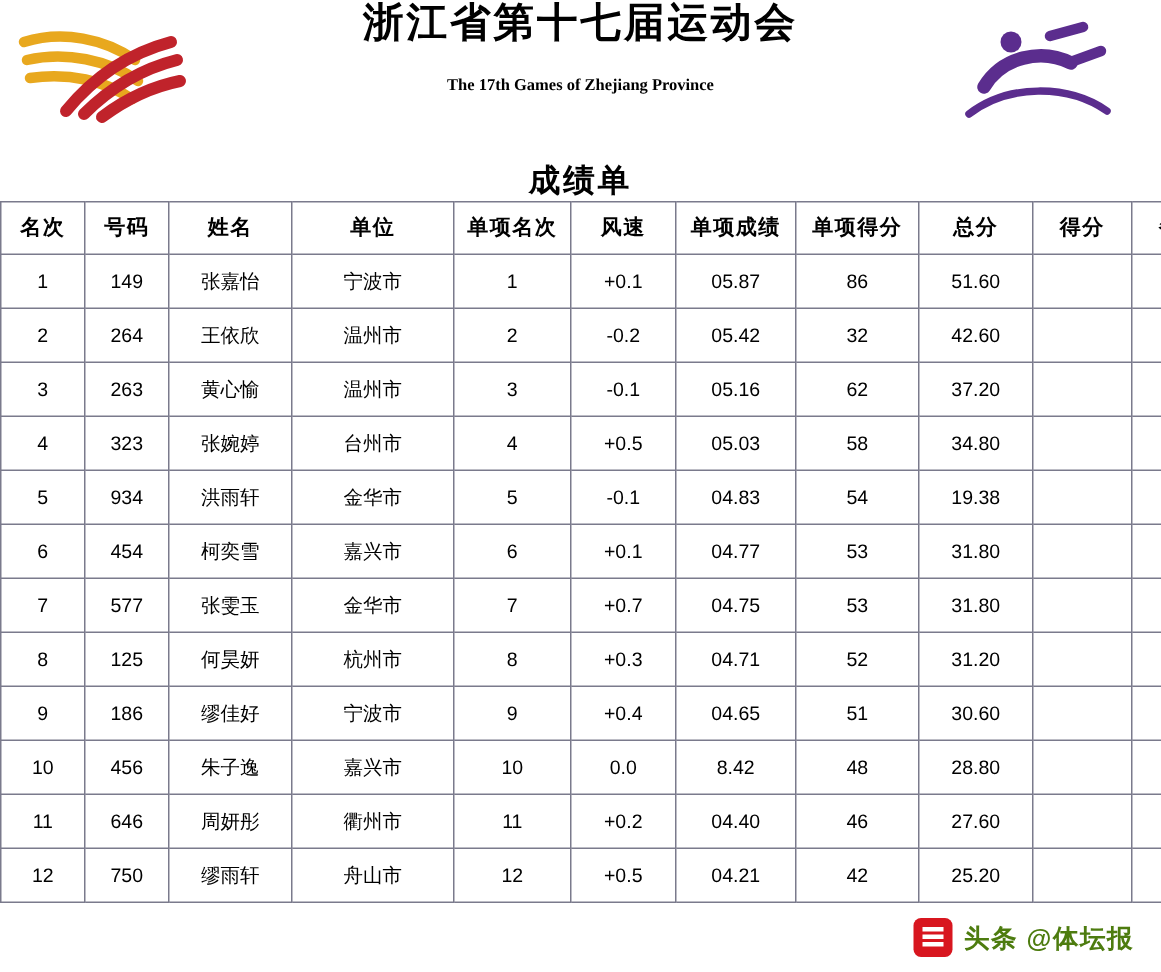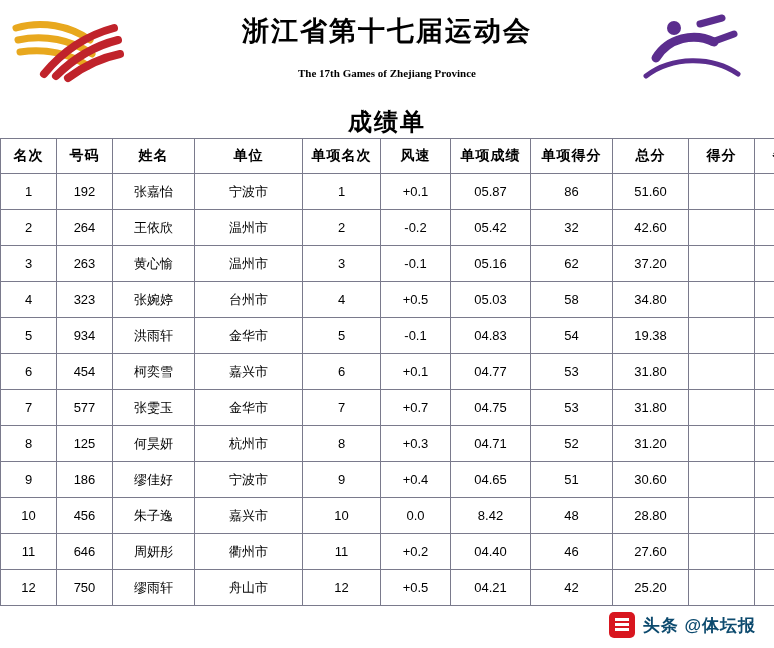--- a/index.html
+++ b/index.html
@@ -36,41 +36,40 @@
   }
   .logo-right {
     position: absolute;
     right: 26px;
     top: 12px;
     width: 110px;
     height: 74px;
   }
   .title-block {
     text-align: center;
-    padding-top: 16px;
   }
   .main-title {
     font-family: "Liberation Serif", serif;
     font-weight: bold;
     font-size: 27px;
     letter-spacing: 2px;
     line-height: 1.15;
   }
   .sub-title {
     font-family: "Liberation Serif", serif;
     font-weight: bold;
     font-size: 11px;
     margin-top: 20px;
     letter-spacing: 0px;
   }
   .doc-type {
     text-align: center;
     font-family: Liberation Mono, monospace;
     font-weight: bold;
-    font-size: 24px;
+    font-size: 21px;
     letter-spacing: 2px;
     margin-top: 10px;
   }
 
   
   .meta {
     position: relative;
     margin: 14px 18px 6px 18px;
     height: 44px;
     font-size: 13px;
@@ -158,21 +157,21 @@
     content: "";
     position: absolute;
     left: 6px; top: 6px;
     width: 14px; height: 3px;
     background: #fff;
     box-shadow: 0 5px 0 #fff, 0 10px 0 #fff;
   }
   .brand-text {
     font-size: 17px;
     font-weight: bold;
-    color: #0c4a6e;
+    color: #4d7c0f;
     letter-spacing: 1px;
   }
 </style>
 </head>
 <body>
 
 <div class="page">
 
   <div class="header">
 
@@ -231,21 +230,21 @@
         <th>单项成绩</th>
         <th>单项得分</th>
         <th>总分</th>
         <th>得分</th>
         <th>备注</th>
       </tr>
     </thead>
     <tbody id="results-body">
         <tr>
           <td class="num">1</td>
-          <td class="num">192</td>
+          <td class="num">149</td>
           <td>张嘉怡</td>
           <td>宁波市</td>
           <td class="num">1</td>
           <td class="num">+0.1</td>
           <td class="num">05.87</td>
           <td class="num">86</td>
           <td class="num">51.60</td>
           <td class="num"></td>
           <td>一级</td>
         </tr>

